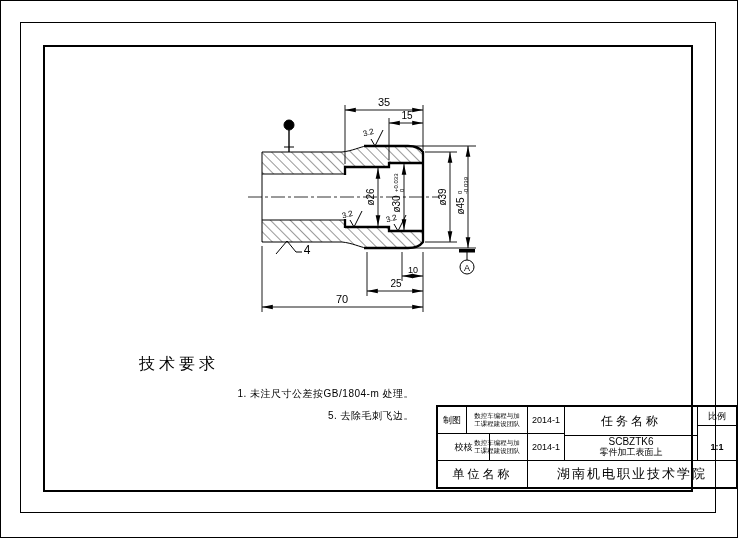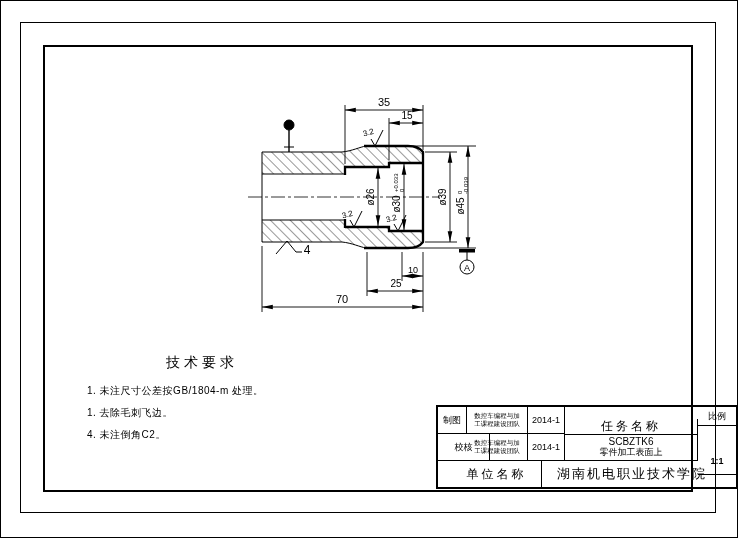--- a/index.html
+++ b/index.html
@@ -5,23 +5,23 @@
   html,body{margin:0;padding:0;background:#fff;}
   #sheet{position:relative;width:738px;height:538px;background:#fff;color:#000;
          font-family:"Liberation Sans","DejaVu Sans",sans-serif;overflow:hidden;}
   .frame{position:absolute;border:1px solid #000;}
   #frame-outer{left:0;top:0;width:736px;height:536px;}
   #frame-middle{left:20px;top:22px;width:694px;height:489px;}
   #frame-inner{left:43px;top:45px;width:646px;height:443px;border-width:2px;}
   svg{position:absolute;left:0;top:0;}
   
   #tech{position:absolute;left:84px;top:354px;width:330px;}
-  #tech .t-title{font-size:14px;letter-spacing:4px;margin:0 0 12px 82px;}
+  #tech .t-title{font-size:16px;letter-spacing:4px;margin:0 0 12px 55px;}
   #tech ol{list-style:none;margin:0;padding:0;font-size:10px;}
-  #tech li{margin:0 0 8px 3px;letter-spacing:0.5px;}
+  #tech li{margin:0 0 8px 3px;letter-spacing:0.5px;text-align:right;}
   
   #tblock{position:absolute;left:388px;top:405px;width:302px;height:84px;
           border:2px solid #000;box-sizing:border-box;margin-left:48px;}
   .cell{position:absolute;box-sizing:border-box;display:flex;align-items:center;
         justify-content:center;text-align:center;border-right:1px solid #000;
         border-bottom:1px solid #000;overflow:hidden;}
   .no-r{border-right:none;} .no-b{border-bottom:none;}
   .small2{font-size:6.5px;line-height:8px;}
   .f9{font-size:9px;} .f12{font-size:12px;letter-spacing:3px;}
   .f13{font-size:13px;letter-spacing:2px;}
@@ -175,50 +175,49 @@
     <g>
       <path d="M394,224 L398,231 L406,215" stroke="#000" stroke-width="1" fill="none"></path>
       <text x="392" y="221" font-size="8" text-anchor="middle" transform="rotate(-15 392 221)">3.2</text>
     </g>
   </svg>
 
   <div id="tech">
     <p class="t-title">技术要求</p>
     <ol>
       <li>1. 未注尺寸公差按GB/1804-m  处理。</li>
-      <li>1. 去除毛刺飞边。</li>
-      <li>4. 未注倒角C2。</li>
+      <li>5. 去除毛刺飞边。</li>
     </ol>
   </div>
 
   <div id="tblock">
 
     <div class="cell f9" style="left:0;top:0;width:29px;height:27px;">制图</div>
     <div class="cell small2" style="left:29px;top:0;width:61px;height:27px;">
       <div>
         <div>数控车编程与加</div>
         <div>工课程建设团队</div>
       </div>
     </div>
     <div class="cell f9" style="left:90px;top:0;width:37px;height:27px;">2014-1</div>
-    <div class="cell f12" style="left:127px;top:12px;width:133px;height:16px;">任务名称</div>
+    <div class="cell f12" style="left:127px;top:0;width:133px;height:29px;">任务名称</div>
     <div class="cell f9 no-r" style="left:260px;top:0;width:38px;height:19px;">比例</div>
 
     <div class="cell f9" style="left:0;top:27px;width:52px;height:27px;">校核</div>
     <div class="cell small2" style="left:29px;top:27px;width:61px;height:27px;">
       <div>
         <div>数控车编程与加</div>
         <div>工课程建设团队</div>
       </div>
     </div>
     <div class="cell f9" style="left:90px;top:27px;width:37px;height:27px;">2014-1</div>
     <div class="cell task2" style="left:127px;top:27px;width:133px;height:27px;align-items:center;">
       <div>
         <div style="font-size:10px;">SCBZTK6</div>
         <div>零件加工表面上</div>
       </div>
     </div>
-    <div class="cell f9 no-r" style="left:260px;top:41px;width:38px;height:27px;font-weight:bold;">1:1</div>
-
-    <div class="cell f12 no-b" style="left:14px;top:54px;width:90px;height:26px;">单位名称</div>
+    <div class="cell f9 no-r" style="left:260px;top:27px;width:38px;height:27px;font-weight:bold;">1:1</div>
+
+    <div class="cell f12 no-b" style="left:0;top:54px;width:90px;height:26px;">单位名称</div>
     <div class="cell f13 no-r no-b" style="left:90px;top:54px;width:208px;height:26px;text-align:center;">湖南机电职业技术学院</div>
   </div>
 </div>
 
 </body></html>

